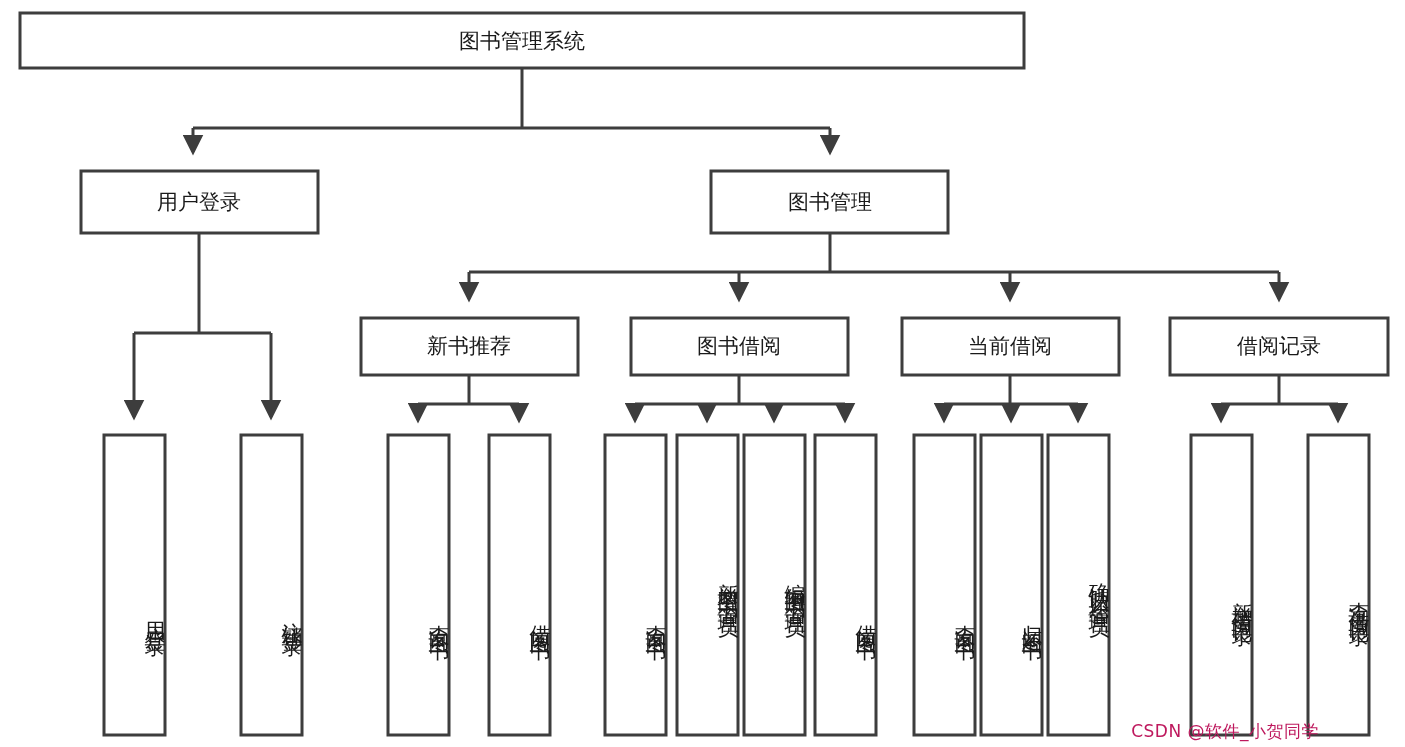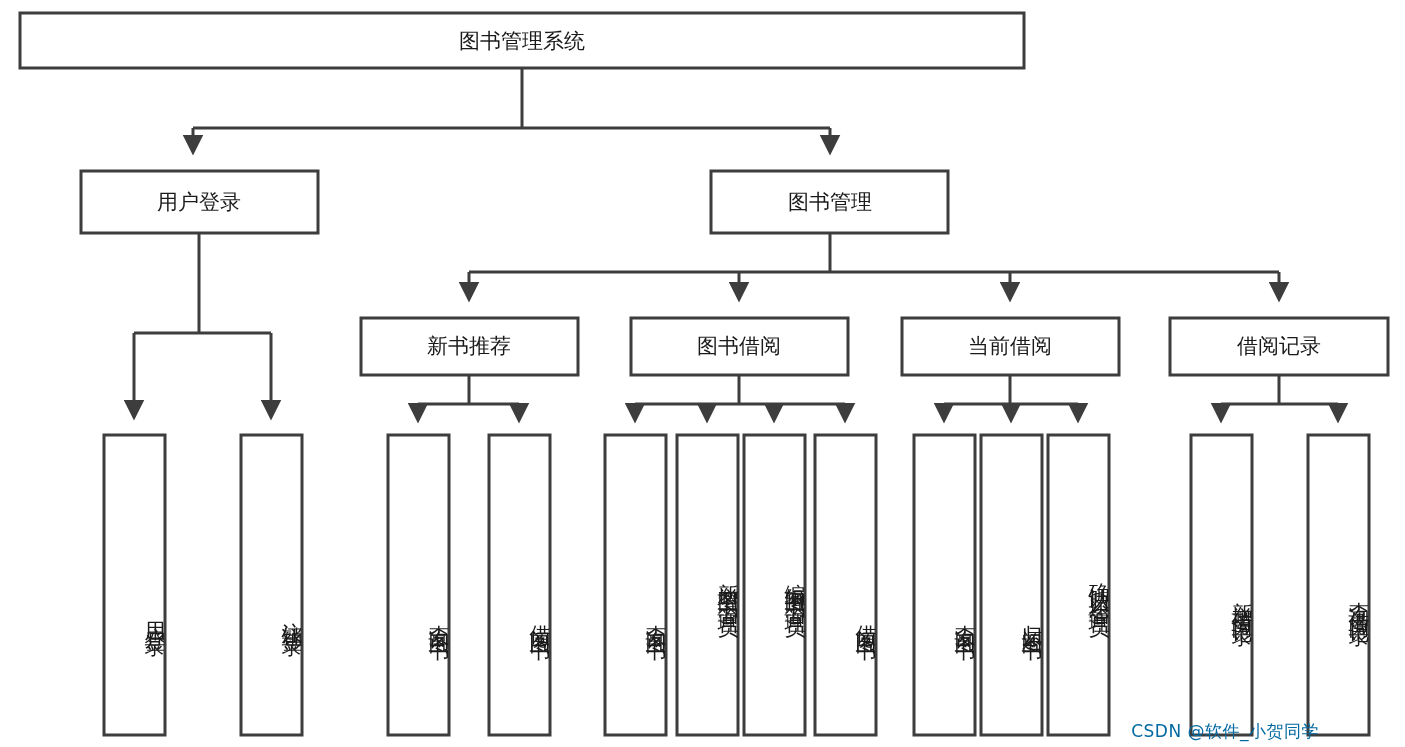--- a/index.html
+++ b/index.html
@@ -62,21 +62,21 @@
     align-items: flex-start;
     justify-content: center;
     pointer-events: none;
   }
   .watermark {
     position: absolute;
     right: 8px;
     bottom: 4px;
     font-family: "DejaVu Sans", "Liberation Sans", sans-serif;
     font-size: 17px;
-    color: #0369a1;
+    color: #be185d;
     white-space: nowrap;
     letter-spacing: 0.5px;
   }
 </style>
 </head>
 <body>
 
 <div id="diagram-root">
 
   <svg class="flow" viewBox="0 0 1405 747" xmlns="http://www.w3.org/2000/svg">

